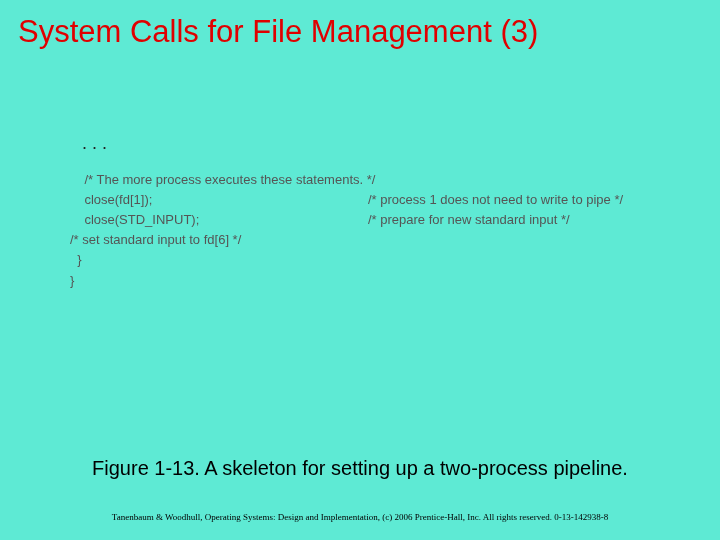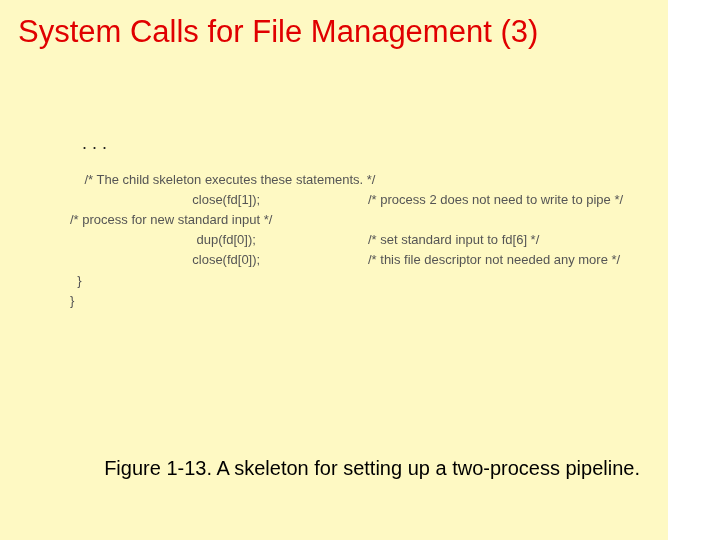--- a/index.html
+++ b/index.html
@@ -1,61 +1,58 @@
 <!DOCTYPE html>
 <html><head>
 <meta charset="utf-8">
 <style>
   * { margin: 0; padding: 0; box-sizing: border-box; }
   html, body { width: 720px; height: 540px; background: #fff; font-family: Arial, Helvetica, sans-serif; }
-  .slide { width: 668px; height: 540px; position: relative; background: #fef9c3; }
+  .slide { width: 720px; height: 540px; position: relative; background: #5eead4; }
   .title { color: #e00000; font-size: 31px; font-weight: 400; font-family: Arial, sans-serif; padding: 14px 18px 0 18px; line-height: 1.15; }
   .code-area { position: absolute; top: 130px; left: 70px; right: 20px; font-family: Arial, sans-serif; font-size: 13px; color: #555; line-height: 1.55; }
   .ellipsis { margin-left: 12px; margin-bottom: 12px; font-size: 18px; color: #222; }
   .code-line { display: flex; }
   .code-line .code { flex: 0 0 auto; white-space: pre; }
   .code-line .comment { white-space: pre; }
-  .w0 { width: 298px; text-align: center; }
-  .caption { position: absolute; left: 0; right: 0; bottom: 60px; text-align: right; padding: 0 28px; font-size: 20px; color: #000; font-family: Arial, sans-serif; }
+  .w0 { width: 298px; }
+  .caption { position: absolute; left: 0; right: 0; bottom: 60px; text-align: center; padding: 0 28px; font-size: 20px; color: #000; font-family: Arial, sans-serif; }
   .footer { position: absolute; left: 0; right: 0; bottom: 18px; text-align: center; font-size: 9px; color: #000; font-family: "Times New Roman", Times, serif; }
 </style>
 </head>
 <body>
 
 <div class="slide">
 
   <div class="title">System Calls for File Management (3)</div>
 
   <div class="code-area">
     <div class="ellipsis">. . .</div>
 
     <div class="code-line">
-      <span class="code">    /* The child skeleton executes these statements. */</span>
+      <span class="code">    /* The more process executes these statements. */</span>
     </div>
 
     <div class="code-line">
       <span class="code w0">    close(fd[1]);</span>
-      <span class="comment">/* process 2 does not need to write to pipe */</span>
+      <span class="comment">/* process 1 does not need to write to pipe */</span>
     </div>
     <div class="code-line">
-      <span class="comment">/* process for new standard input */</span>
+      <span class="code w0">    close(STD_INPUT);</span>
+      <span class="comment">/* prepare for new standard input */</span>
     </div>
     <div class="code-line">
-      <span class="code w0">    dup(fd[0]);</span>
       <span class="comment">/* set standard input to fd[6] */</span>
-    </div>
-    <div class="code-line">
-      <span class="code w0">    close(fd[0]);</span>
-      <span class="comment">/* this file descriptor not needed any more */</span>
     </div>
 
     <div class="code-line">
       <span class="code">  }</span>
     </div>
     <div class="code-line">
       <span class="code">}</span>
     </div>
   </div>
 
   <div class="caption">Figure 1-13. A skeleton for setting up a two-process pipeline.</div>
 
+  <div class="footer">Tanenbaum &amp; Woodhull, Operating Systems: Design and Implementation, (c) 2006 Prentice-Hall, Inc. All rights reserved. 0-13-142938-8</div>
 
 </div>
 
 </body></html>

